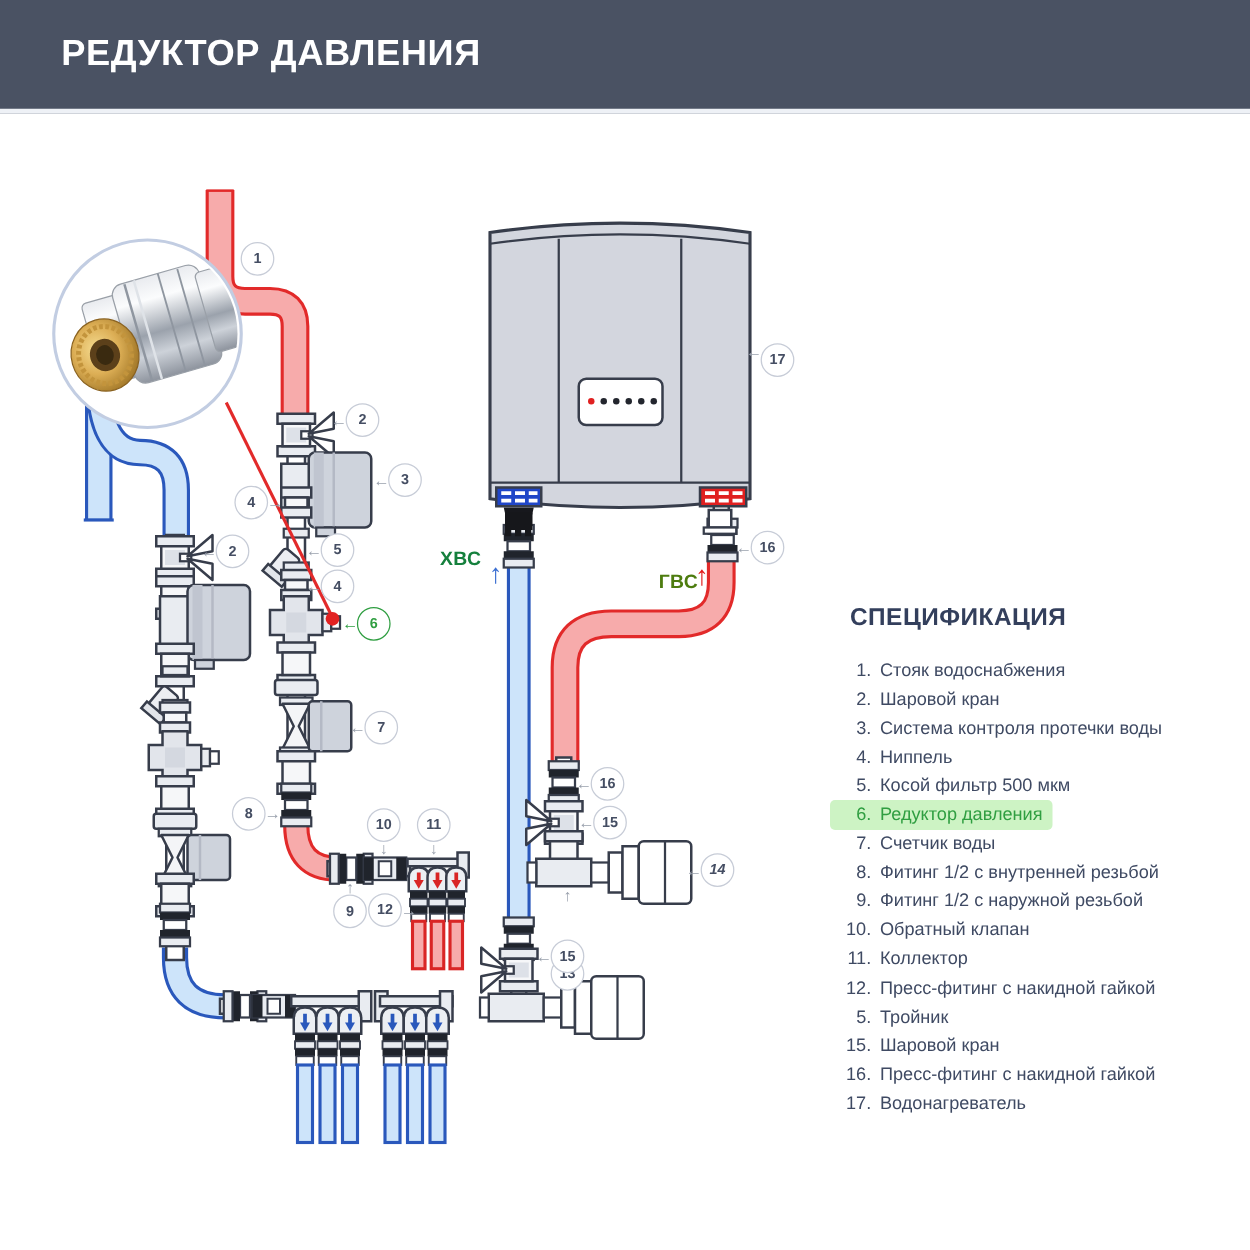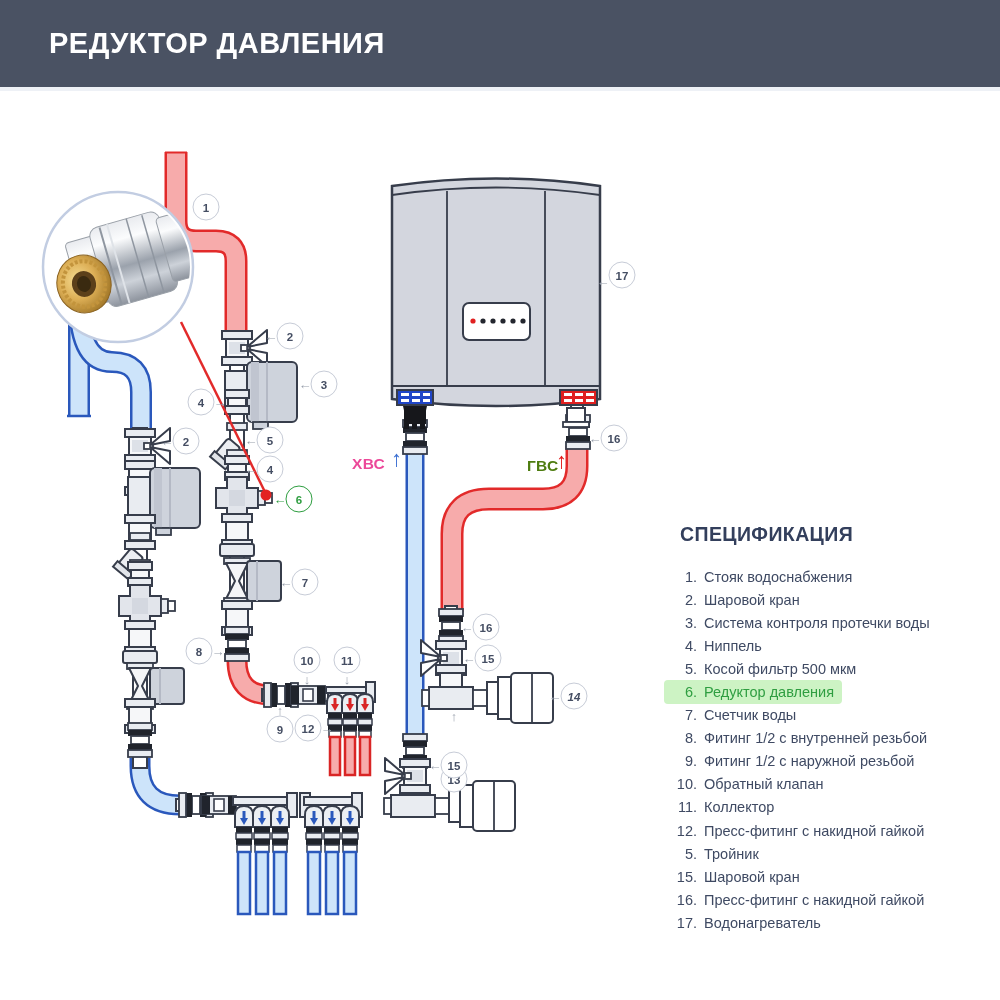--- a/index.html
+++ b/index.html
@@ -16,21 +16,21 @@
     border:1.6px solid #c7ccd7;color:#454e63;font-size:11.5px;font-weight:bold;
     display:flex;align-items:center;justify-content:center;z-index:6;transform:translate(-50%,-50%);}
   .callout.green{border-color:#2f9e41;color:#2f9e41;}
   .c-arrow{position:absolute;color:#9aa1ad;font-size:13px;z-index:6;transform:translate(-50%,-50%);
     font-weight:normal;line-height:1;}
   .c-arrow.green{color:#2f9e41;}
   
   .flow-label{position:absolute;z-index:6;font-size:15.5px;font-weight:bold;letter-spacing:.3px;}
   .flow-arrow{position:absolute;z-index:6;font-size:22px;font-weight:bold;line-height:1;}
   
-  .spec{position:absolute;left:664px;top:523px;width:320px;z-index:6;}
+  .spec{position:absolute;left:664px;top:483px;width:320px;z-index:6;}
   .spec h2{margin:0 0 0 16px;font-size:19.5px;font-weight:bold;color:#333f5c;letter-spacing:.4px;}
   .spec ol{list-style:none;margin:19px 0 0 0;padding:0;}
   .spec li{display:flex;align-items:center;height:23.1px;font-size:14.5px;color:#3f4a63;
     width:fit-content;padding-right:8px;}
   .spec li .num{width:33px;text-align:right;margin-right:7px;flex:0 0 auto;}
   .spec li.hl{background:#cdf3c4;border-radius:4px;color:#2f9e41;}
 </style>
 </head>
 <body>
 
@@ -408,21 +408,21 @@
     </g>
 
     <line x1="181" y1="322" x2="265" y2="492" stroke="#e22a2a" stroke-width="2.5"></line>
     <circle cx="266" cy="495" r="5.5" fill="#e22222"></circle>
   </svg>
 
   <div class="header">
     <h1>РЕДУКТОР ДАВЛЕНИЯ</h1>
   </div>
 
-  <span class="flow-label" style="left:352px;top:455px;color:#ec4899">ХВС</span>
+  <span class="flow-label" style="left:352px;top:439px;color:#15803d">ХВС</span>
   <span class="flow-arrow" style="left:391px;top:448px;color:#3b6fd2">↑</span>
   <span class="flow-label" style="left:527px;top:457px;color:#4d7c0f">ГВС</span>
   <span class="flow-arrow" style="left:556px;top:450px;color:#e21b1b">↑</span>
 
   <div id="callouts">
       <div class="callout" style="left: 206px; top: 207px;">1</div>
       <div class="callout" style="left: 290px; top: 336px;">2</div>
       <div class="c-arrow" style="left: 271px; top: 336px;">←</div>
       <div class="callout" style="left: 324px; top: 384px;">3</div>
       <div class="c-arrow" style="left: 305px; top: 384px;">←</div>
@@ -453,21 +453,21 @@
       <div class="callout" style="left: 574px; top: 696px; font-style: italic;">14</div>
       <div class="c-arrow" style="left: 555px; top: 696px;">←</div>
       <div class="callout" style="left: 488px; top: 658px;">15</div>
       <div class="c-arrow" style="left: 469px; top: 658px;">←</div>
       <div class="callout" style="left: 454px; top: 765px;">15</div>
       <div class="c-arrow" style="left: 435px; top: 765px;">←</div>
       <div class="callout" style="left: 614px; top: 438px;">16</div>
       <div class="c-arrow" style="left: 595px; top: 438px;">←</div>
       <div class="callout" style="left: 486px; top: 627px;">16</div>
       <div class="c-arrow" style="left: 467px; top: 627px;">←</div>
-      <div class="callout" style="left: 622px; top: 275px; text-align: right;">17</div>
+      <div class="callout" style="left: 622px; top: 288px; text-align: right;">17</div>
       <div class="c-arrow" style="left: 603px; top: 281px;">←</div>
     </div>
 
   <div class="spec">
     <h2>СПЕЦИФИКАЦИЯ</h2>
     <ol>
         <li>
           <span class="num">1.</span>
           <span class="txt">Стояк водоснабжения</span>
         </li>

